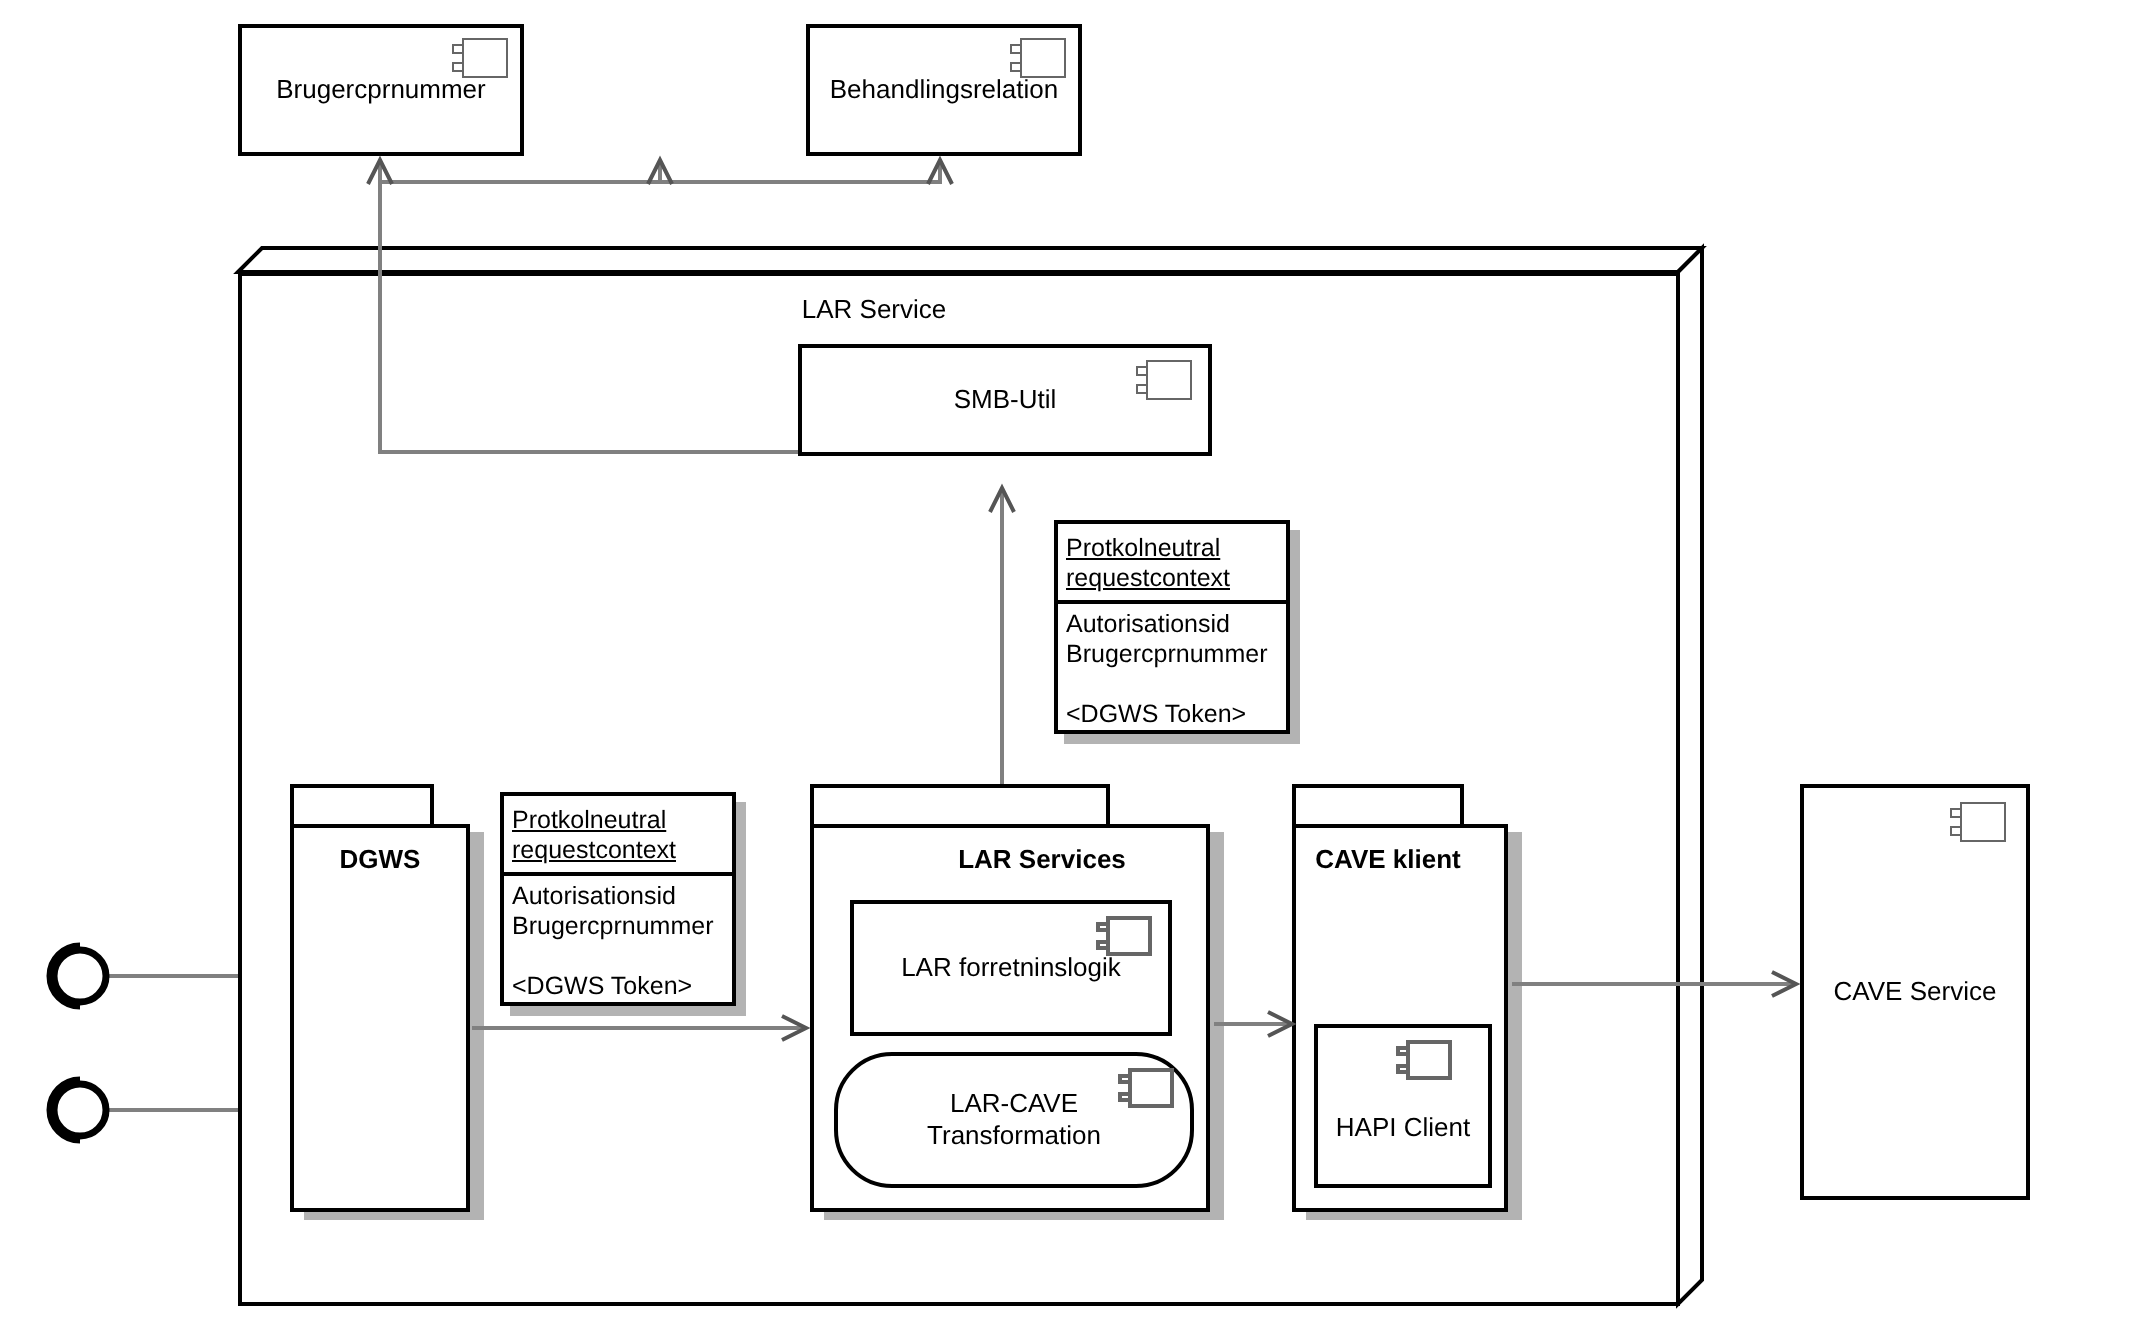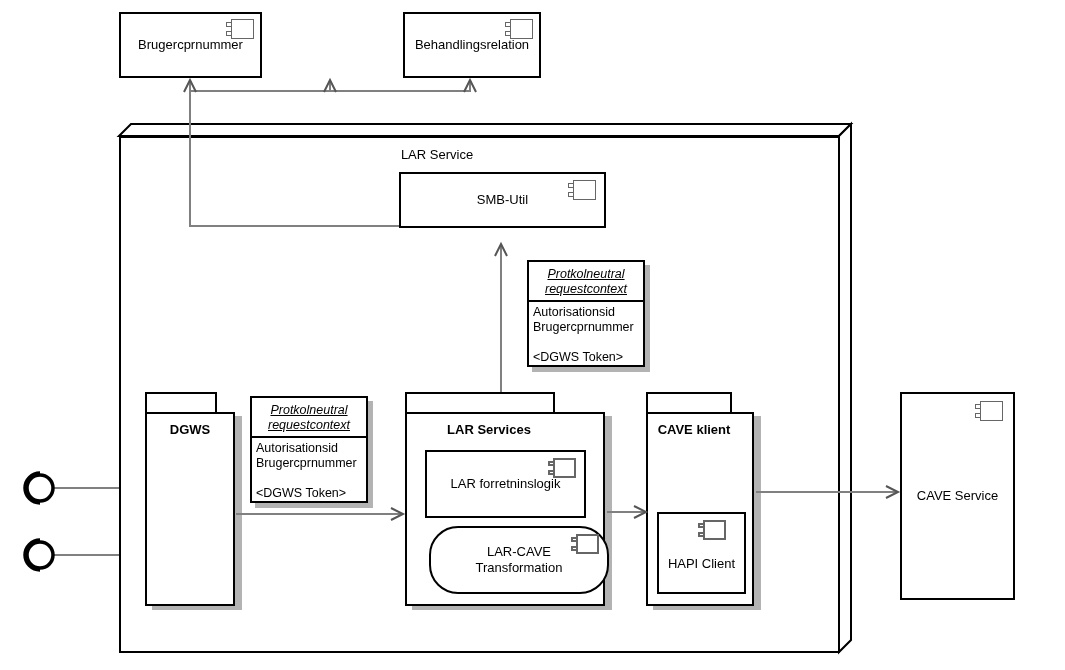--- a/index.html
+++ b/index.html
@@ -88,25 +88,23 @@
   .note{
     position:absolute;
     background:#ffffff;
     border:2px solid #000000;
     box-sizing:border-box;
     font-size:12.5px;
     color:#000000;
   }
   .note .nhead{
     border-bottom:2px solid #000000;
-    text-align:center;
     padding:5px 4px 6px 4px;
     line-height:15px;
     box-sizing:border-box;
-    font-style:italic;
   }
   .note .nhead span{text-decoration:underline;}
   .note .nbody{
     padding:3px 4px 4px 4px;
     line-height:15px;
     box-sizing:border-box;
     white-space:pre-line;
   }
 
   
@@ -209,32 +207,32 @@
     <div class="shadow" style="left:7px;top:24px;width:90px;height:194px;"></div>
     <div class="tab" style="left:0;top:0;width:72px;height:22px;"></div>
     <div class="body" style="left:0;top:20px;width:90px;height:194px;"></div>
     <div class="title" style="top:30px;width:90px;">DGWS</div>
   </div>
 
   <div class="pkg" style="left:405px;top:392px;">
     <div class="shadow" style="left:7px;top:24px;width:200px;height:194px;"></div>
     <div class="tab" style="left:0;top:0;width:150px;height:22px;"></div>
     <div class="body" style="left:0;top:20px;width:200px;height:194px;"></div>
-    <div class="title" style="top:30px;width:168px;">LAR Services</div>
+    <div class="title" style="top:30px;width:168px;margin-left:32px;">LAR Services</div>
 
     <div class="comp" style="left:20px;top:58px;width:161px;height:68px;">
       <span class="cicon" style="right:8px;top:6px;">
         <span class="tab t1" style="border-color:#666;"></span>
           <span class="tab t2" style="border-color:#666;"></span>
           <span class="body" style="border-color:#666;"></span>
       </span>
       <span class="comp-label">LAR forretninslogik</span>
     </div>
 
-    <div class="comp" style="left:24px;top:134px;width:180px;height:68px;border-radius:29px;">
+    <div class="comp" style="left:12px;top:134px;width:180px;height:68px;border-radius:29px;">
       <span class="cicon" style="right:8px;top:6px;">
         <span class="tab t1" style="border-color:#666;"></span>
           <span class="tab t2" style="border-color:#666;"></span>
           <span class="body" style="border-color:#666;"></span>
       </span>
       <span class="comp-label">LAR-CAVE
 Transformation</span>
     </div>
   </div>
 

